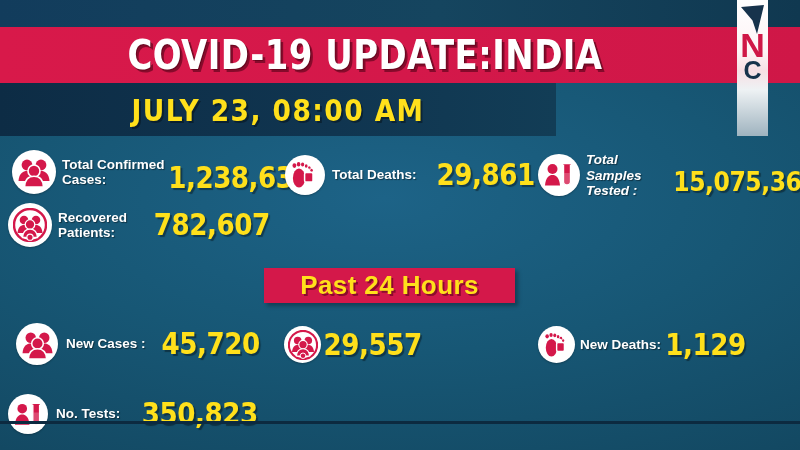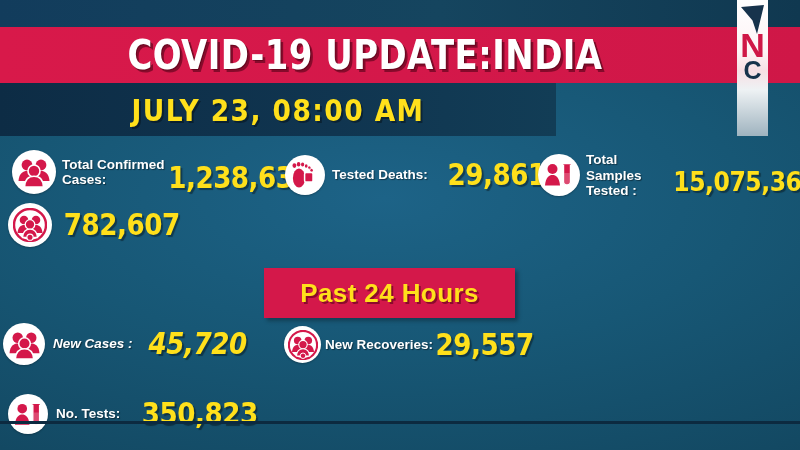--- a/index.html
+++ b/index.html
@@ -126,21 +126,21 @@
     line-height: 30px;
     letter-spacing: -0.5px;
     transform: scaleX(0.97);
     text-shadow: 2px 2px 1px rgba(0,0,0,0.38);
     white-space: nowrap;
   }
   .val.sm { font-size: 27px; line-height: 27px; }
 
   
   .past-band {
-    position: absolute; left: 264px; top: 268px; width: 251px; height: 50px;
+    position: absolute; left: 264px; top: 268px; width: 251px; height: 35px;
     background: #d4184a;
     box-shadow: 3px 3px 4px rgba(0,0,0,0.3);
     display: flex; align-items: center; justify-content: center;
   }
   .past-text {
     color: #ffe01b;
     font-family: "Liberation Sans", sans-serif;
     font-weight: 700;
     font-size: 26px;
     letter-spacing: 0.4px;
@@ -210,61 +210,63 @@
         <circle cx="17" cy="17" r="16" fill="none" stroke="#d4184a" stroke-width="2.4"></circle>
         <circle cx="11" cy="12" r="4.3" fill="#d4184a"></circle>
         <circle cx="23" cy="12" r="4.3" fill="#d4184a"></circle>
         <path d="M4.5 25 C5 19 8 17 11 17 C14 17 17 19 17.5 25 Z" fill="#d4184a"></path>
         <path d="M16.5 25 C17 19 20 17 23 17 C26 17 29 19 29.5 25 Z" fill="#d4184a"></path>
         <circle cx="17" cy="16.5" r="4.8" fill="#d4184a" stroke="#ffffff" stroke-width="1.3"></circle>
         <path d="M9.5 29.5 C10 23.5 13 21.2 17 21.2 C21 21.2 24 23.5 24.5 29.5 Z" fill="#d4184a" stroke="#ffffff" stroke-width="1.3"></path>
         <circle cx="17" cy="29.2" r="3.1" fill="#d4184a" stroke="#ffffff" stroke-width="1.1"></circle>
       </svg>
     </div>
+    <div class="lbl" style="margin-left:6px; width:84px;">Recovered
+Patients:</div>
     <div class="val" style="margin-left:10px;">782,607</div>
   </div>
 
   <div class="stat" style="left:285px; top:155px;">
     <div class="ic" style="width:40px;height:40px;">
       <svg width="28" height="28" viewBox="0 0 28 28">
         <ellipse cx="8" cy="17" rx="6.1" ry="9.4" fill="#d4184a"></ellipse>
         <ellipse cx="3.4" cy="4.6" rx="1.9" ry="2.3" fill="#d4184a"></ellipse>
         <ellipse cx="7.6" cy="3.2" rx="1.8" ry="2.2" fill="#d4184a"></ellipse>
         <ellipse cx="11.6" cy="3.6" rx="1.6" ry="2" fill="#d4184a"></ellipse>
         <ellipse cx="15.2" cy="5" rx="1.4" ry="1.8" fill="#d4184a"></ellipse>
         <ellipse cx="18.3" cy="6.8" rx="1.3" ry="1.6" fill="#d4184a"></ellipse>
         <ellipse cx="20.6" cy="9.2" rx="1.2" ry="1.5" fill="#d4184a"></ellipse>
         <rect x="13.6" y="11.4" width="8.4" height="9.6" rx="1.6" fill="#d4184a" stroke="#ffffff" stroke-width="1.5"></rect>
         <path d="M17.8 11.4 L17.8 7.4" stroke="#ffffff" stroke-width="1.5" fill="none"></path>
       </svg>
     </div>
-    <div class="lbl" style="margin-left:7px;">Tested Deaths:</div>
+    <div class="lbl" style="margin-left:7px;">Total Deaths:</div>
     <div class="val" style="margin-left:18px;">29,861</div>
   </div>
 
 
   <div class="stat" style="left:538px; top:152px;">
     <div class="ic" style="width:42px;height:42px;">
       <svg width="30" height="28" viewBox="0 0 30 28">
         <circle cx="8.5" cy="8" r="5" fill="#d4184a"></circle>
         <path d="M1 24.5 C1.6 16.5 5 14 8.5 14 C12 14 15.4 16.5 16 24.5 Z" fill="#d4184a"></path>
         <path d="M18.5 2.5 h9 v2 h-1 v16 a3.5 3.5 0 0 1 -7 0 v-16 h-1 Z" fill="#d4184a" stroke="#ffffff" stroke-width="1.4"></path>
         <path d="M20.2 12 h5.6 v8.3 a2.8 2.8 0 0 1 -5.6 0 Z" fill="#ffffff" opacity="0.22"></path>
       </svg>
     </div>
-    <div class="lbl" style="margin-left:6px; width:86px;">Total Samples
+    <div class="lbl" style="margin-left:6px; width:86px;font-style:italic;">Total Samples
 Tested :</div>
     <div class="val sm" style="margin-left:-1px; margin-top:13px;">15,075,369</div>
   </div>
 
   <div class="past-band">
     <span class="past-text">Past 24 Hours</span>
   </div>
 
-  <div class="stat" style="left:3px; top:323px;font-style:italic;">
+  <div class="stat" style="left:16px; top:323px;">
     <div class="ic" style="width:42px;height:42px;">
       <svg width="31" height="29" viewBox="0 0 32 30">
         <circle cx="9" cy="8" r="5.4" fill="#d4184a"></circle>
         <circle cx="23" cy="8" r="5.4" fill="#d4184a"></circle>
         <path d="M0.5 24 C1 16.5 5 14 9 14 C13 14 17 16.5 17.5 24 Z" fill="#d4184a"></path>
         <path d="M14.5 24 C15 16.5 19 14 23 14 C27 14 31 16.5 31.5 24 Z" fill="#d4184a"></path>
         <circle cx="16" cy="14" r="6" fill="#d4184a" stroke="#ffffff" stroke-width="1.6"></circle>
         <path d="M6.5 30 C7 22 11 19.3 16 19.3 C21 19.3 25 22 25.5 30 Z" fill="#d4184a" stroke="#ffffff" stroke-width="1.6"></path>
       </svg>
     </div>
@@ -278,24 +280,40 @@
         <circle cx="17" cy="17" r="16" fill="none" stroke="#d4184a" stroke-width="2.4"></circle>
         <circle cx="11" cy="12" r="4.3" fill="#d4184a"></circle>
         <circle cx="23" cy="12" r="4.3" fill="#d4184a"></circle>
         <path d="M4.5 25 C5 19 8 17 11 17 C14 17 17 19 17.5 25 Z" fill="#d4184a"></path>
         <path d="M16.5 25 C17 19 20 17 23 17 C26 17 29 19 29.5 25 Z" fill="#d4184a"></path>
         <circle cx="17" cy="16.5" r="4.8" fill="#d4184a" stroke="#ffffff" stroke-width="1.3"></circle>
         <path d="M9.5 29.5 C10 23.5 13 21.2 17 21.2 C21 21.2 24 23.5 24.5 29.5 Z" fill="#d4184a" stroke="#ffffff" stroke-width="1.3"></path>
         <circle cx="17" cy="29.2" r="3.1" fill="#d4184a" stroke="#ffffff" stroke-width="1.1"></circle>
       </svg>
     </div>
-    <div class="lbl" style="margin-left:4px;">New Recoveries:</div>
     <div class="val" style="margin-left:1px;">29,557</div>
   </div>
 
+  <div class="stat" style="left:538px; top:326px;">
+    <div class="ic" style="width:37px;height:37px;">
+      <svg width="26" height="26" viewBox="0 0 28 28">
+        <ellipse cx="8" cy="17" rx="6.1" ry="9.4" fill="#d4184a"></ellipse>
+        <ellipse cx="3.4" cy="4.6" rx="1.9" ry="2.3" fill="#d4184a"></ellipse>
+        <ellipse cx="7.6" cy="3.2" rx="1.8" ry="2.2" fill="#d4184a"></ellipse>
+        <ellipse cx="11.6" cy="3.6" rx="1.6" ry="2" fill="#d4184a"></ellipse>
+        <ellipse cx="15.2" cy="5" rx="1.4" ry="1.8" fill="#d4184a"></ellipse>
+        <ellipse cx="18.3" cy="6.8" rx="1.3" ry="1.6" fill="#d4184a"></ellipse>
+        <ellipse cx="20.6" cy="9.2" rx="1.2" ry="1.5" fill="#d4184a"></ellipse>
+        <rect x="13.6" y="11.4" width="8.4" height="9.6" rx="1.6" fill="#d4184a" stroke="#ffffff" stroke-width="1.5"></rect>
+        <path d="M17.8 11.4 L17.8 7.4" stroke="#ffffff" stroke-width="1.5" fill="none"></path>
+      </svg>
+    </div>
+    <div class="lbl" style="margin-left:5px;">New Deaths:</div>
+    <div class="val" style="margin-left:3px;">1,129</div>
+  </div>
 
   <div class="stat" style="left:8px; top:394px;">
     <div class="ic" style="width:40px;height:40px;">
       <svg width="29" height="27" viewBox="0 0 30 28">
         <circle cx="8.5" cy="8" r="5" fill="#d4184a"></circle>
         <path d="M1 24.5 C1.6 16.5 5 14 8.5 14 C12 14 15.4 16.5 16 24.5 Z" fill="#d4184a"></path>
         <path d="M18.5 2.5 h9 v2 h-1 v16 a3.5 3.5 0 0 1 -7 0 v-16 h-1 Z" fill="#d4184a" stroke="#ffffff" stroke-width="1.4"></path>
         <path d="M20.2 12 h5.6 v8.3 a2.8 2.8 0 0 1 -5.6 0 Z" fill="#ffffff" opacity="0.22"></path>
       </svg>
     </div>

